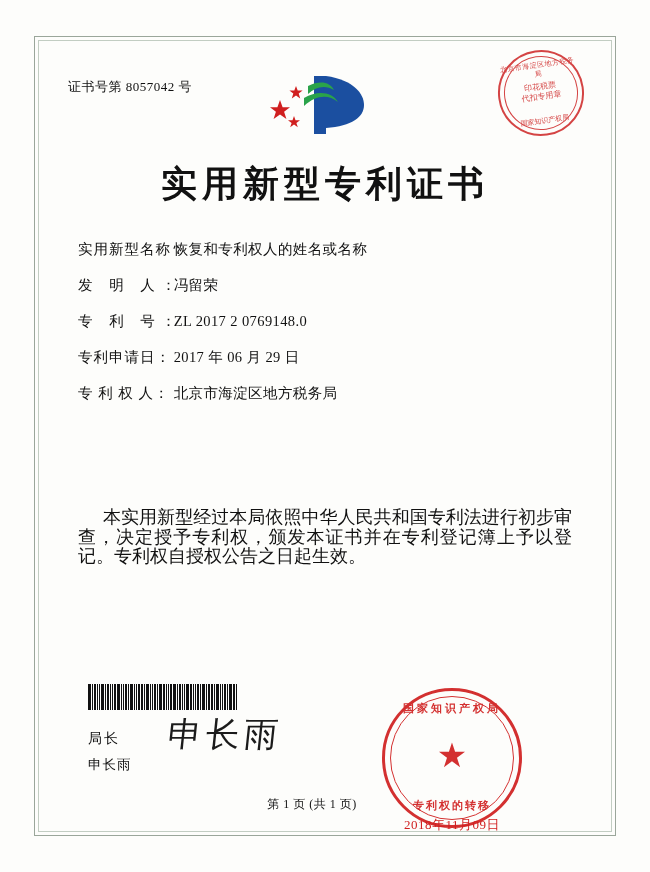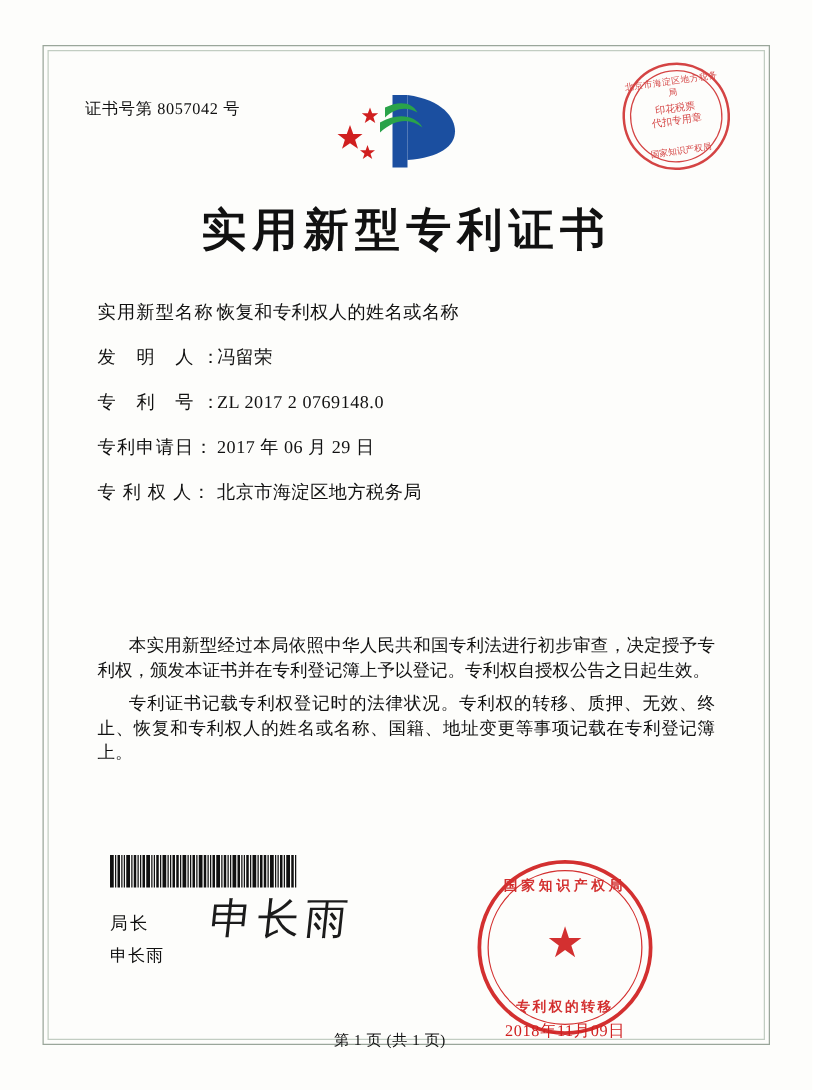--- a/index.html
+++ b/index.html
@@ -156,21 +156,21 @@
     top: 0;
     letter-spacing: .4px;
   }
 
   
   .paragraphs {
     position: absolute;
     left: 78px;
     top: 508px;
     width: 494px;
-    font-size: 14px;
+    font-size: 18px;
     line-height: 19.5px;
     text-align: justify;
   }
   .paragraphs p {
     margin: 0 0 7px 0;
     text-indent: 25px;
   }
 
   
   .barcode {
@@ -261,21 +261,21 @@
     color: #d01f1f;
     letter-spacing: .5px;
     font-family: "Liberation Serif", serif;
     margin-top: 20px;
   }
 
   
   .footer {
     position: absolute;
     left: 0;
-    top: 824px;
+    top: 796px;
     width: 624px;
     text-align: center;
     font-size: 12px;
     letter-spacing: .5px;
   }
 </style>
 </head>
 <body>
 
 <div class="page">
@@ -327,21 +327,20 @@
       <span class="field-value">2017 年 06 月 29 日</span>
     </div>
     <div class="field-row">
       <span class="field-label">专 利 权 人：</span>
       <span class="field-value">北京市海淀区地方税务局</span>
     </div>
   </div>
 
   <div class="paragraphs">
     <p>本实用新型经过本局依照中华人民共和国专利法进行初步审查，决定授予专利权，颁发本证书并在专利登记簿上予以登记。专利权自授权公告之日起生效。</p>
-    <p>专利证书记载专利权登记时的法律状况。专利权的转移、质押、无效、终止、恢复和专利权人的姓名或名称、国籍、地址变更等事项记载在专利登记簿上。</p>
   </div>
 
   <div class="barcode">
     <div class="bars">
       <i style="width:3px"></i>
         <i style="width:1px"></i>
         <i style="width:2px"></i>
         <i style="width:1px"></i>
       <i style="width:1px"></i>
         <i style="width:3px"></i>

